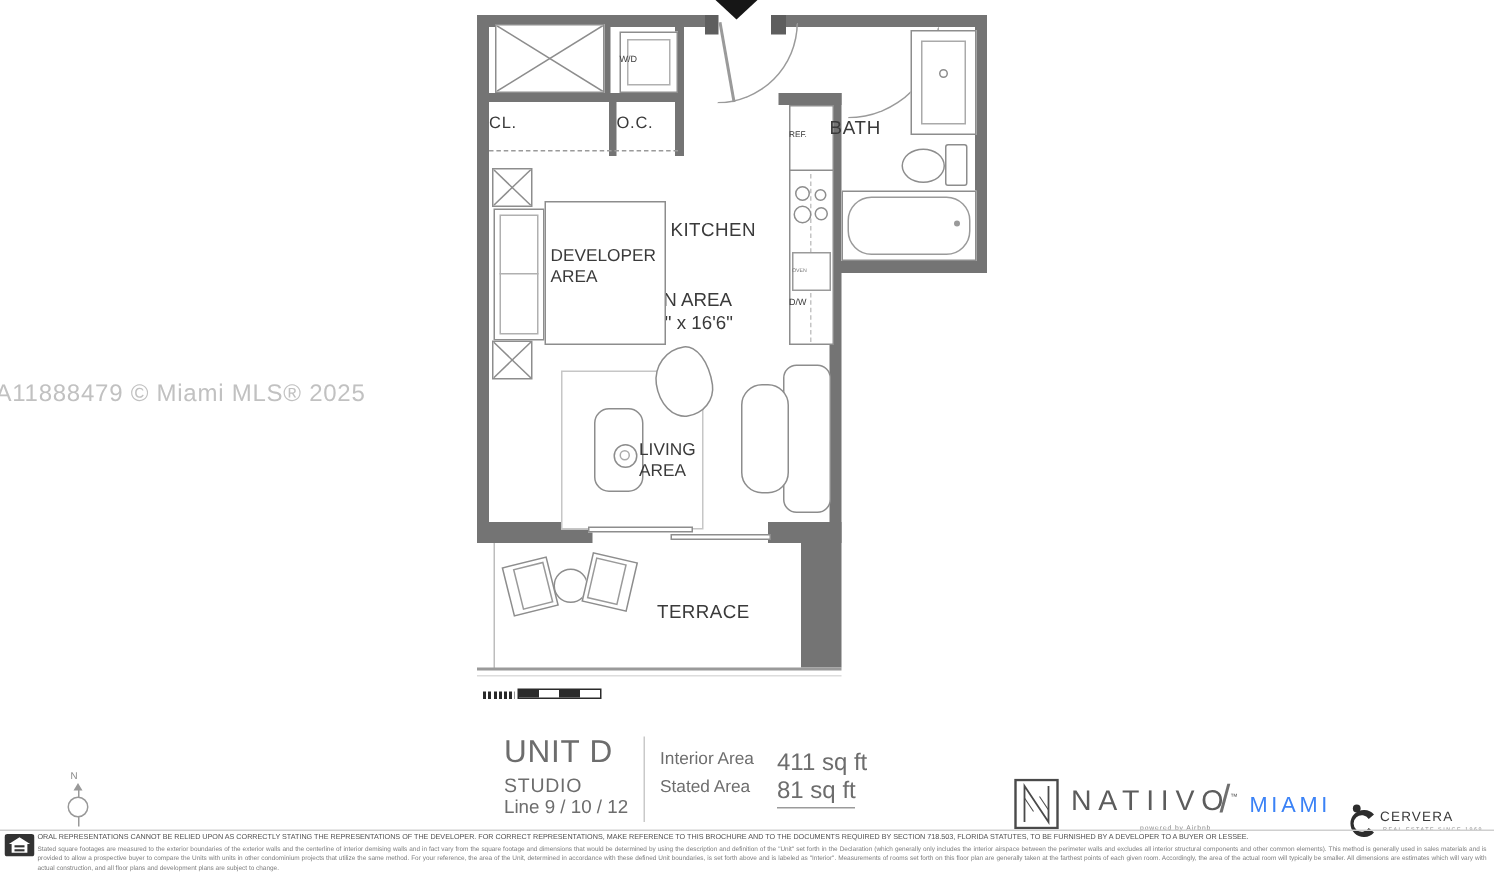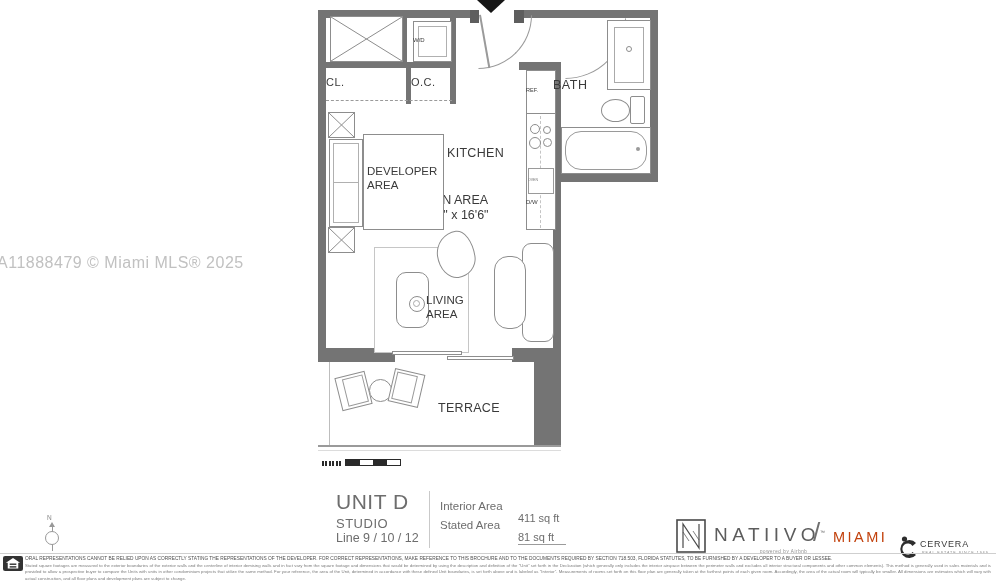--- a/index.html
+++ b/index.html
@@ -11,21 +11,21 @@
   .nofill{background:transparent;}
   .ln{position:absolute;background:#9a9a9a;}
   .lbl{position:absolute;color:#3a3a3a;}
   .c{text-align:left;}
   .arc{position:absolute;border:1px solid transparent;border-right-color:#9a9a9a;
        border-bottom-color:#9a9a9a;box-sizing:border-box;background:transparent;}
   .circ{position:absolute;border:1px solid #8d8d8d;border-radius:50%;background:#fff;box-sizing:border-box;}
   .xsvg{position:absolute;left:0;top:0;width:100%;height:100%;}
   .arearow{display:flex;height:19px;align-items:flex-start;}
   .arearow .al{width:78px;font-size:11.5px;color:#6d6d6d;}
-  .arearow .av{font-size:11px;color:#6d6d6d;margin-top:12px;}
+  .arearow .av{font-size:16px;color:#6d6d6d;}
   .sumline{border-bottom:1px solid #9b9b9b;padding-bottom:1px;min-width:48px;}
 </style>
 </head>
 <body>
 
 <div class="page">
 
   <div class="lbl" style="left:-3px;top:254px;font-size:16px;color:#c1c1c1;letter-spacing:.5px">A11888479 © Miami MLS® 2025</div>
 
   <div class="wall" style="left:318px;top:10px;width:160px;height:8px"></div>
@@ -161,21 +161,21 @@
     <rect x="1" y="1" width="28" height="32" fill="none" stroke="#4a4a4a" stroke-width="1.6"></rect>
     <path d="M7 29 V5 L23 29 V5" fill="none" stroke="#4a4a4a" stroke-width="1.2"></path>
     <path d="M7 13 L13 22" stroke="#4a4a4a" stroke-width=".7"></path>
     <path d="M17 12 L23 21" stroke="#4a4a4a" stroke-width=".7"></path>
   </svg>
   <div class="lbl" style="left:714px;top:524px;font-size:19px;letter-spacing:4.5px;color:#5c5c5c">
     <span>NATIIVO</span><sup style="font-size:5px;letter-spacing:0">™</sup>
   </div>
   <div class="lbl" style="left:760px;top:549px;font-size:4.5px;color:#8a8a8a;letter-spacing:.6px">powered by Airbnb</div>
   <div class="lbl" style="left:813px;top:517px;font-size:26px;color:#6f6f6f">/</div>
-  <div class="lbl" style="left:833px;top:529px;font-size:14.5px;letter-spacing:2.5px;color:#c2410c">MIAMI</div>
+  <div class="lbl" style="left:833px;top:529px;font-size:14.5px;letter-spacing:2.5px;color:#3b82f6">MIAMI</div>
   <svg style="position:absolute;left:897px;top:534px" width="22" height="26" viewBox="0 0 22 26">
     <circle cx="7.5" cy="5" r="2.6" fill="#2d2d2d"></circle>
     <path d="M19 9 A 9 9 0 1 0 19 21 L 15.5 18 A 5.5 5.5 0 1 1 15.5 12 Z" fill="#2d2d2d"></path>
   </svg>
   <div class="lbl" style="left:920px;top:539px;font-size:9px;font-weight:normal;letter-spacing:.8px;color:#3a3a3a">CERVERA</div>
   <div class="lbl" style="left:922px;top:551px;font-size:3.6px;letter-spacing:1px;color:#8a8a8a">REAL ESTATE SINCE 1969</div>
 
   <div class="ln" style="left:0;top:553px;width:996px;height:1px;background:#cfcfcf"></div>
   <svg style="position:absolute;left:3px;top:556px" width="20" height="15" viewBox="0 0 24 18">
     <rect width="24" height="18" rx="2.5" fill="#333"></rect>

